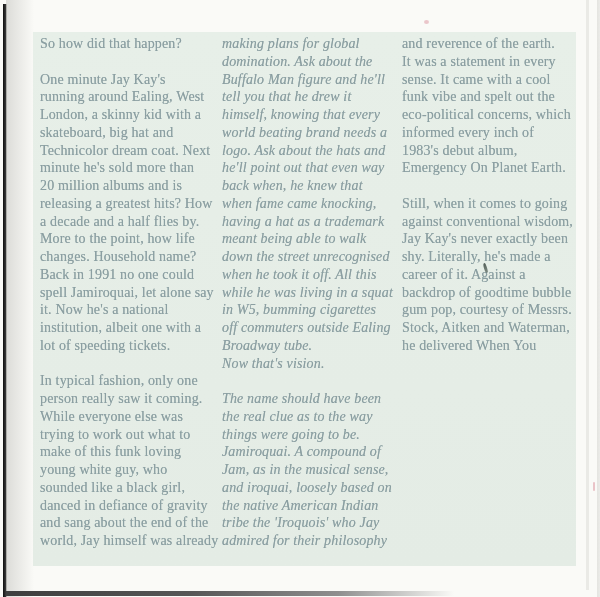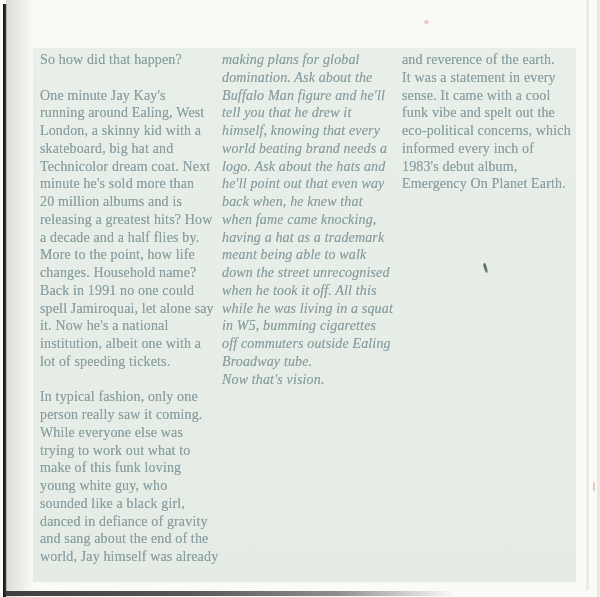--- a/index.html
+++ b/index.html
@@ -30,21 +30,21 @@
     position:absolute;left:597px;top:0;bottom:0;width:3px;
     background:linear-gradient(to right,rgba(210,210,205,.55),rgba(233,233,230,.9));
   }
 
   
   .panel{
     position:absolute;left:33px;top:32px;width:543px;height:534px;
     background:linear-gradient(var(--panel-top,#e7efe8),var(--panel,#e4ece5));
     box-sizing:border-box;
     padding:3px 0 0 7px;
-    display:flex;gap:8px;margin-top:16px;
+    display:flex;gap:8px;
   }
   .col{
     filter:blur(.25px);
     overflow:visible;
   }
   .col1{width:174px;}
   .col2{width:172px;font-style:italic;}
   .col3{width:170px;}
   .col p{
     margin:0 0 17.75px 0;
@@ -130,30 +130,48 @@
 when fame came knocking,
 having a hat as a trademark
 meant being able to walk
 down the street unrecognised
 when he took it off. All this
 while he was living in a squat
 in W5, bumming cigarettes
 off commuters outside Ealing
 Broadway tube.
 Now that's vision.</p>
+      <p>The name should have been
+the real clue as to the way
+things were going to be.
+Jamiroquai. A compound of
+Jam, as in the musical sense,
+and iroquai, loosely based on
+the native American Indian
+tribe the 'Iroquois' who Jay
+admired for their philosophy</p>
     </div>
     <div class="col col3">
       <p>and reverence of the earth.
 It was a statement in every
 sense. It came with a cool
 funk vibe and spelt out the
 eco-political concerns, which
 informed every inch of
 1983's debut album,
 Emergency On Planet Earth.</p>
+      <p>Still, when it comes to going
+against conventional wisdom,
+Jay Kay's never exactly been
+shy. Literally, he's made a
+career of it. Against a
+backdrop of goodtime bubble
+gum pop, courtesy of Messrs.
+Stock, Aitken and Waterman,
+he delivered When You</p>
     </div>
   </div>
 
   <div class="speck-pink-top"></div>
   <div class="squiggle"></div>
   <div class="speck-pink-right"></div>
   <div class="bottom-strip"></div>
 </div>
 
 </body></html>

